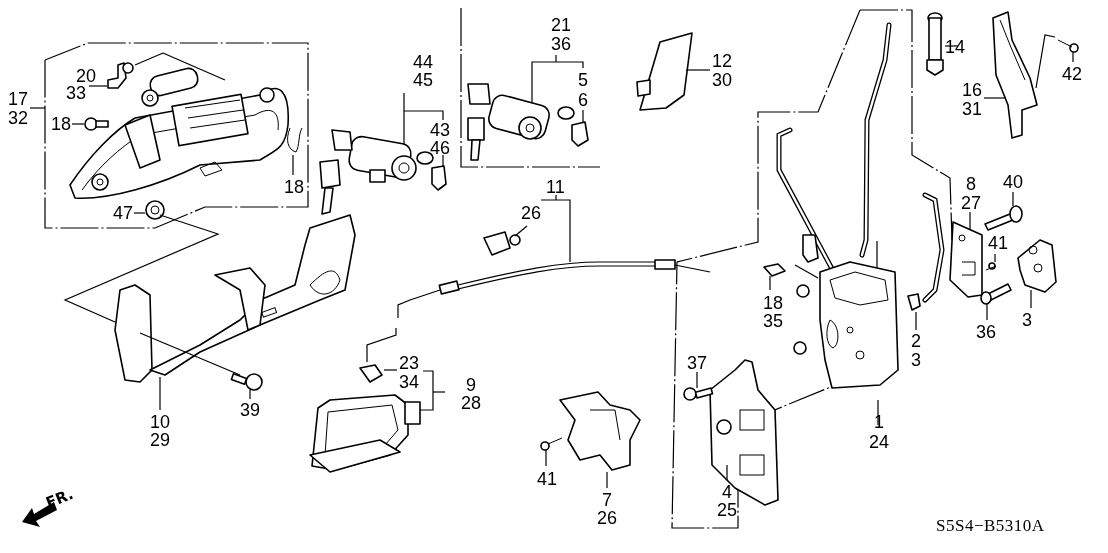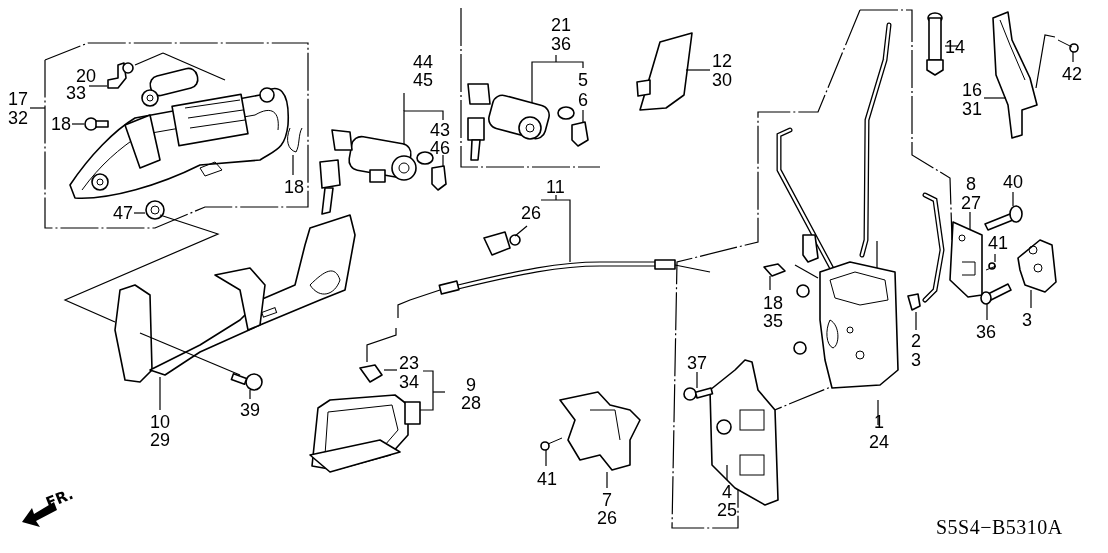--- a/index.html
+++ b/index.html
@@ -1,21 +1,21 @@
 <!DOCTYPE html>
 <html><head>
 <meta charset="utf-8">
 <style>
   html, body { margin: 0; padding: 0; background: #ffffff; }
   body { width: 1108px; height: 553px; position: relative; overflow: hidden;
          font-family: "Liberation Sans", sans-serif; color: #000; }
   #diagram { position: absolute; left: 0; top: 0; width: 1108px; height: 553px; }
   .callout { position: absolute; font-family: "Liberation Sans", sans-serif;
              font-size: 18px; line-height: 20px; color: #000; white-space: nowrap; }
-  .code { position: absolute; font-family: "Liberation Serif", serif; font-size: 20px;
+  .code { position: absolute; font-family: "Liberation Serif", serif; font-size: 17px;
           color: #000; letter-spacing: 0.5px; }
   .fr { position: absolute; font-family: "DejaVu Sans", sans-serif; font-weight: bold;
         font-size: 15px; color: #000; transform: rotate(-22deg); transform-origin: left bottom; }
   svg .ln { stroke: #000; stroke-width: 1.2; fill: none; }
   svg .dash { stroke: #000; stroke-width: 1.2; fill: none; stroke-dasharray: 38 3 2 3; }
   svg .part { stroke: #000; stroke-width: 1.6; fill: #fff; stroke-linejoin: round; }
   svg .thin { stroke: #000; stroke-width: 1; fill: none; }
   svg .rod { stroke: #000; stroke-width: 5; fill: none; stroke-linecap: round; }
   svg .rodin { stroke: #fff; stroke-width: 2.4; fill: none; stroke-linecap: round; }
 </style>

